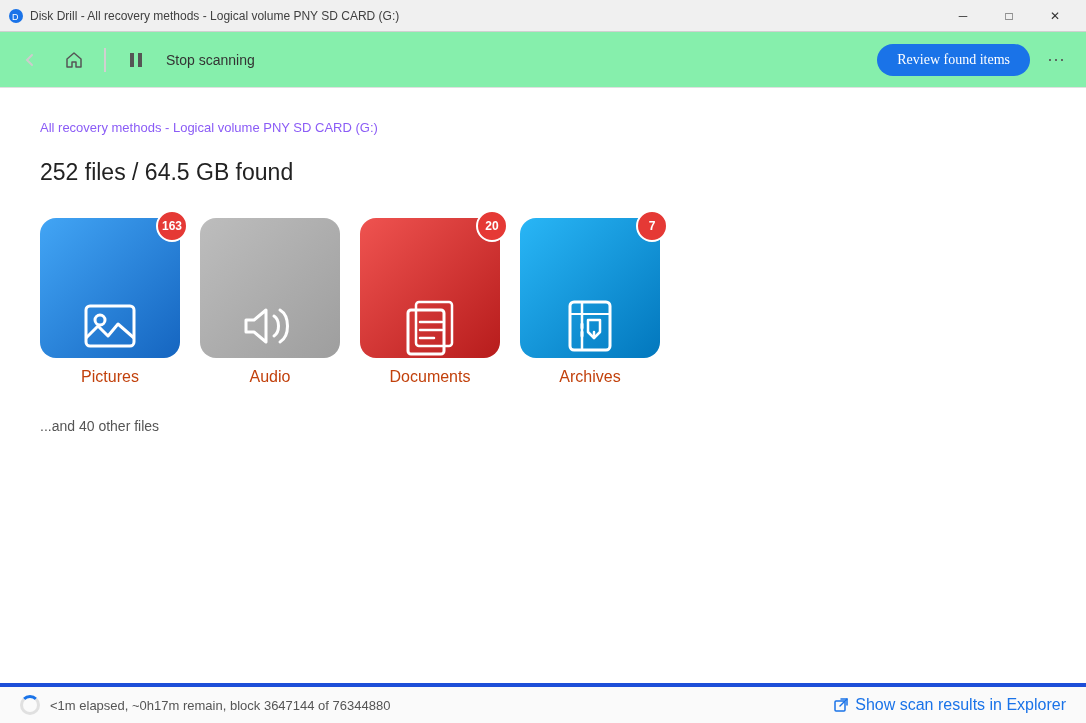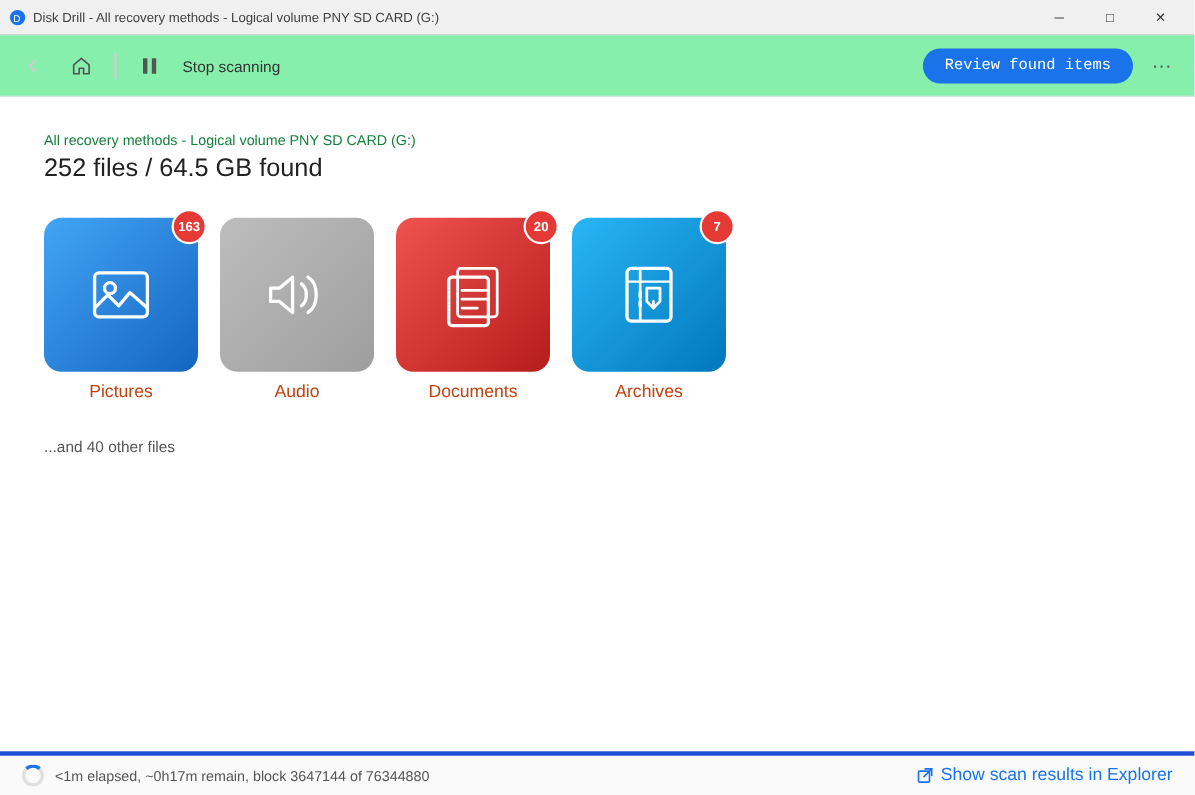--- a/index.html
+++ b/index.html
@@ -88,21 +88,21 @@
       flex: 1;
     }
     .review-btn {
       background: #1a73e8;
       color: white;
       border: none;
       border-radius: 16px;
       padding: 8px 20px;
       font-size: 14px;
       cursor: pointer;
-      font-family: Liberation Mono, monospace;
+      font-family: Liberation Serif, serif;
     }
     .more-btn {
       width: 36px;
       height: 36px;
       border: none;
       background: transparent;
       cursor: pointer;
       display: flex;
       align-items: center;
       justify-content: center;
@@ -112,22 +112,22 @@
     }
 
     
     .main-content {
       flex: 1;
       padding: 32px 40px;
       overflow: auto;
     }
     .scan-subtitle {
       font-size: 13px;
-      color: #15803d;
-      margin-bottom: 4px;
+      color: #8b5cf6;
+      margin-bottom: 24px;
     }
     .scan-title {
       font-size: 23px;
       font-weight: 300;
       color: #222;
       margin-bottom: 32px;
     }
 
     
     .categories {
@@ -141,21 +141,21 @@
       flex-direction: column;
       align-items: center;
       cursor: pointer;
     }
     .card-icon-wrapper {
       position: relative;
       width: 140px;
       height: 140px;
       border-radius: 16px;
       display: flex;
-      align-items: center;
+      align-items: flex-end;
       justify-content: center;
       margin-bottom: 10px;
     }
     .card-icon-wrapper svg {
       width: 64px;
       height: 64px;
     }
     .card-badge {
       position: absolute;
       top: -8px;

